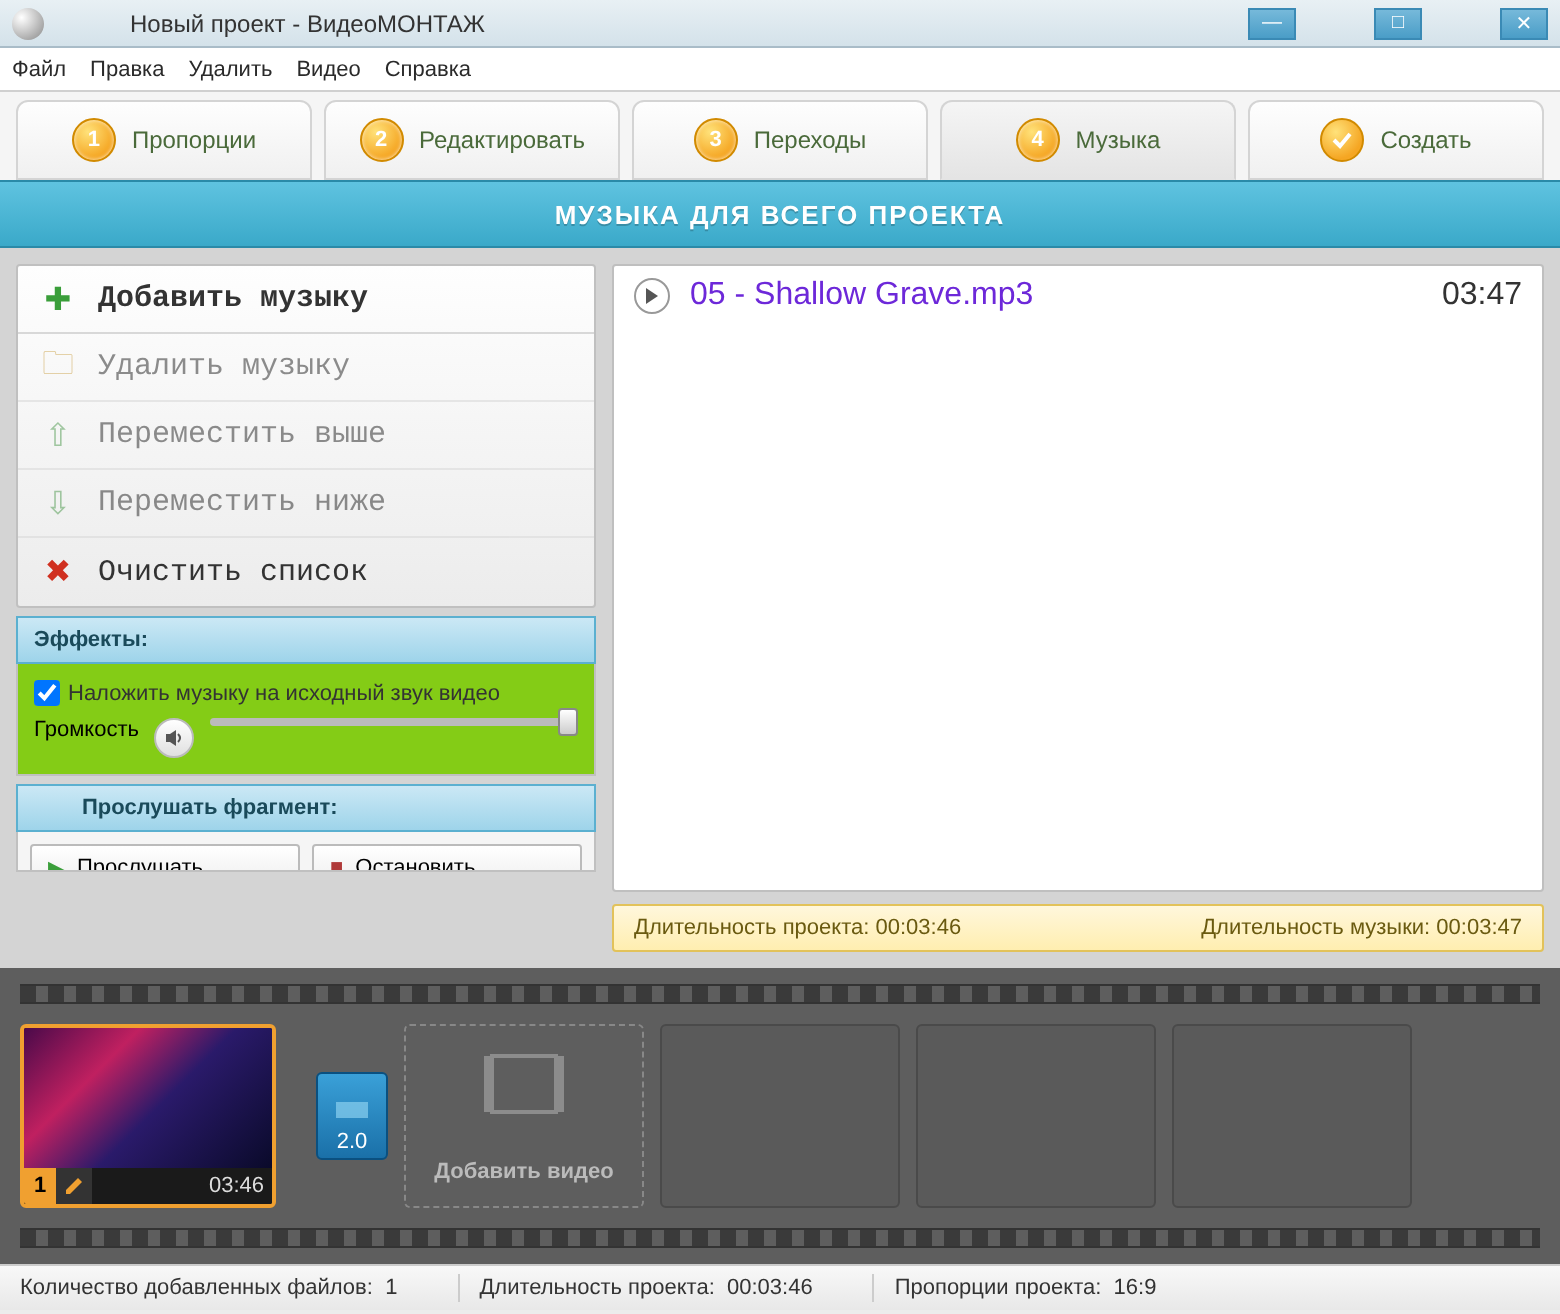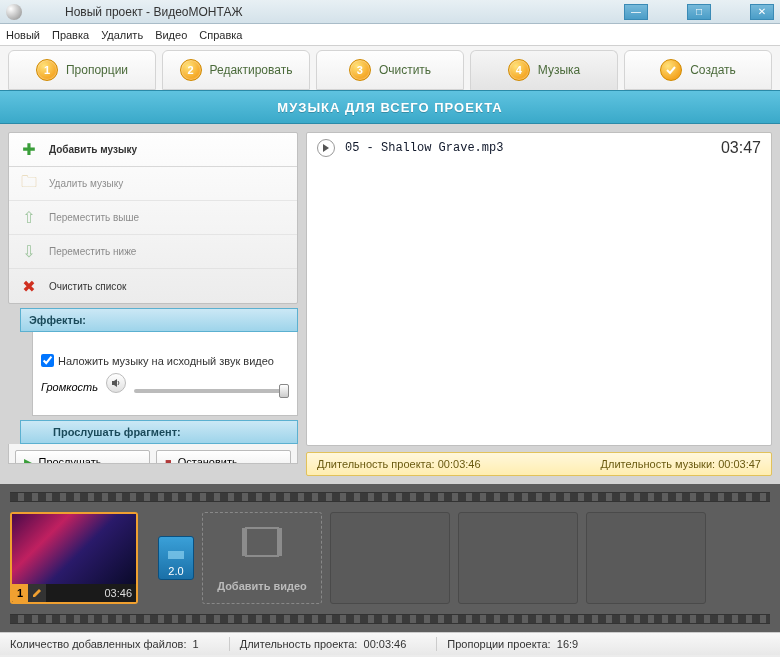--- a/index.html
+++ b/index.html
@@ -21,41 +21,41 @@
 .tab .lbl { color:#4a6a3a; font-size:12px; }
 
 .musictitle { height: 34px; background: linear-gradient(#5fc3e0, #3aa9c9); color:#fff; font-weight:bold; font-size:13px; letter-spacing:1px; display:flex; align-items:center; justify-content:center; border-top:1px solid #2a8aa8; border-bottom:1px solid #2a8aa8; text-shadow:0 1px 0 rgba(0,0,0,0.2); }
 
 .workarea { height: 360px; background:#d4d4d4; display:flex; gap:8px; padding:8px; }
 .leftcol { width: 290px; display:flex; flex-direction:column; gap:0; }
 .panel { background: linear-gradient(#fefefe,#ececec); border:1px solid #c0c0c0; border-radius:2px; }
 .actionbtn { height:34px; display:flex; align-items:center; gap:10px; padding:0 10px; border-bottom:1px solid #d8d8d8; cursor:pointer; }
 .actionbtn.disabled { opacity:0.55; cursor:default; }
 .actionbtn .icn { width:20px; display:flex; justify-content:center; font-size:16px; }
-.actionbtn .txt { color:#333; font-size:10px; }
+.actionbtn .txt { color:#333; font-size:15px;font-family:Liberation Mono, monospace; }
 .actionbtn.bold .txt { font-weight:bold; }
 
-.section-hdr { height:24px; background: linear-gradient(#cbe8f5,#9ed4ea); border:1px solid #5bb0d0; display:flex; align-items:center; padding:0 8px; font-weight:bold; color:#1a4a5a; margin-top:4px;margin-left:12px; }
-
-.fxpanel { background:#ffffff; border:1px solid #c0c0c0; border-top:none; padding:22px 8px;margin-left:24px; }
+.section-hdr { height:24px; background: linear-gradient(#cbe8f5,#9ed4ea); border:1px solid #5bb0d0; display:flex; align-items:center; padding:0 8px; font-weight:bold; color:#1a4a5a; margin-top:4px; }
+
+.fxpanel { background:#84cc16; border:1px solid #c0c0c0; border-top:none; padding:8px 8px; }
 .fxpanel label { display:flex; align-items:center; gap:4px; color:#333; margin-bottom:6px; }
-.vol-row { display:flex; align-items:flex-end; gap:8px;font-style:italic; }
+.vol-row { display:flex; align-items:flex-start; gap:8px; }
 .vol-row .speaker { width:20px; height:20px; border:1px solid #bbb; border-radius:50%; background:linear-gradient(#fff,#e0e0e0); display:flex; align-items:center; justify-content:center; }
 .vol-slider { flex:1; height:4px; background:#bbb; border-radius:2px; position:relative; }
 .vol-slider .thumb { position:absolute; right:0; top:-5px; width:10px; height:14px; background:linear-gradient(#fff,#ccc); border:1px solid #888; border-radius:2px; }
 
 .preview-hdr { margin-top:4px;padding-left:32px; }
 .preview-body { background:#f5f5f5; border:1px solid #c0c0c0; border-top:none; padding:6px; display:flex; gap:6px; overflow:hidden; height:20px; }
 .playbtn { flex:1; height:24px; border:1px solid #bbb; background:linear-gradient(#fff,#ececec); display:flex; align-items:center; gap:6px; padding:0 8px; border-radius:2px; }
 
 .rightcol { flex:1; display:flex; flex-direction:column; }
 .tracklist { flex:1; background:#fff; border:1px solid #bfbfbf; border-radius:2px; overflow:auto; }
 .trackrow { display:flex; align-items:center; padding:6px 10px; gap:10px; }
 .trackrow .play { width:18px; height:18px; border:1px solid #999; border-radius:50%; background:#fff; display:flex; align-items:center; justify-content:center; }
-.trackrow .name { flex:1; color:#0f172a; font-size:12px;font-family:Liberation Mono, monospace; }
+.trackrow .name { flex:1; color:#6d28d9; font-size:16px; }
 .trackrow .dur { color:#333; font-size:16px; }
 
 .durbar { height:24px; background:linear-gradient(#fff7dc,#ffeeb0); border:1px solid #e2c25a; margin-top:6px; display:flex; align-items:center; justify-content:space-between; padding:0 10px; color:#6a5a10; border-radius:2px; }
 
 .timeline { height:148px; background:#5e5e5e; padding:8px 10px; display:flex; flex-direction:column; }
 .filmstrip { height:10px; background: repeating-linear-gradient(90deg,#3a3a3a 0 8px,#5e5e5e 8px 14px); border-top:1px solid #333; border-bottom:1px solid #333; }
 .clips { flex:1; display:flex; align-items:center; gap:8px; padding:6px 0; }
 .clip { width:128px; height:92px; border:2px solid #f0a030; border-radius:3px; background:#111; position:relative; overflow:hidden; }
 .clip .thumb { width:100%; height:70px; background: linear-gradient(135deg,#4a0a4a 0%, #c02060 30%, #2a1a6a 55%, #0a0a2a 100%); }
 .clip .bar { position:absolute; bottom:0; left:0; right:0; height:18px; background:#1a1a1a; display:flex; align-items:center; color:#ddd; font-size:10px; }
@@ -76,39 +76,39 @@
 
 <div class="titlebar">
   <div class="app-icon"></div>
   <div class="title">Новый проект - ВидеоМОНТАЖ</div>
   <div class="winbtn">—</div>
   <div class="winbtn">□</div>
   <div class="winbtn">✕</div>
 </div>
 
 <div class="menubar">
-  <span>Новый</span>
+  <span>Файл</span>
   <span>Правка</span>
   <span>Удалить</span>
   <span>Видео</span>
   <span>Справка</span>
 </div>
 
 <div class="tabstrip">
   <div class="tab">
     <div class="num">1</div>
     <div class="lbl">Пропорции</div>
   </div>
   <div class="tab">
     <div class="num">2</div>
     <div class="lbl">Редактировать</div>
   </div>
   <div class="tab">
     <div class="num">3</div>
-    <div class="lbl">Очистить</div>
+    <div class="lbl">Переходы</div>
   </div>
   <div class="tab active">
     <div class="num">4</div>
     <div class="lbl">Музыка</div>
   </div>
   <div class="tab">
     <div class="checkmark">
         <svg width="12" height="12" viewBox="0 0 12 12">
           <path d="M2 6 L5 9 L10 3" stroke="#fff" stroke-width="2" fill="none"></path>
         </svg>

